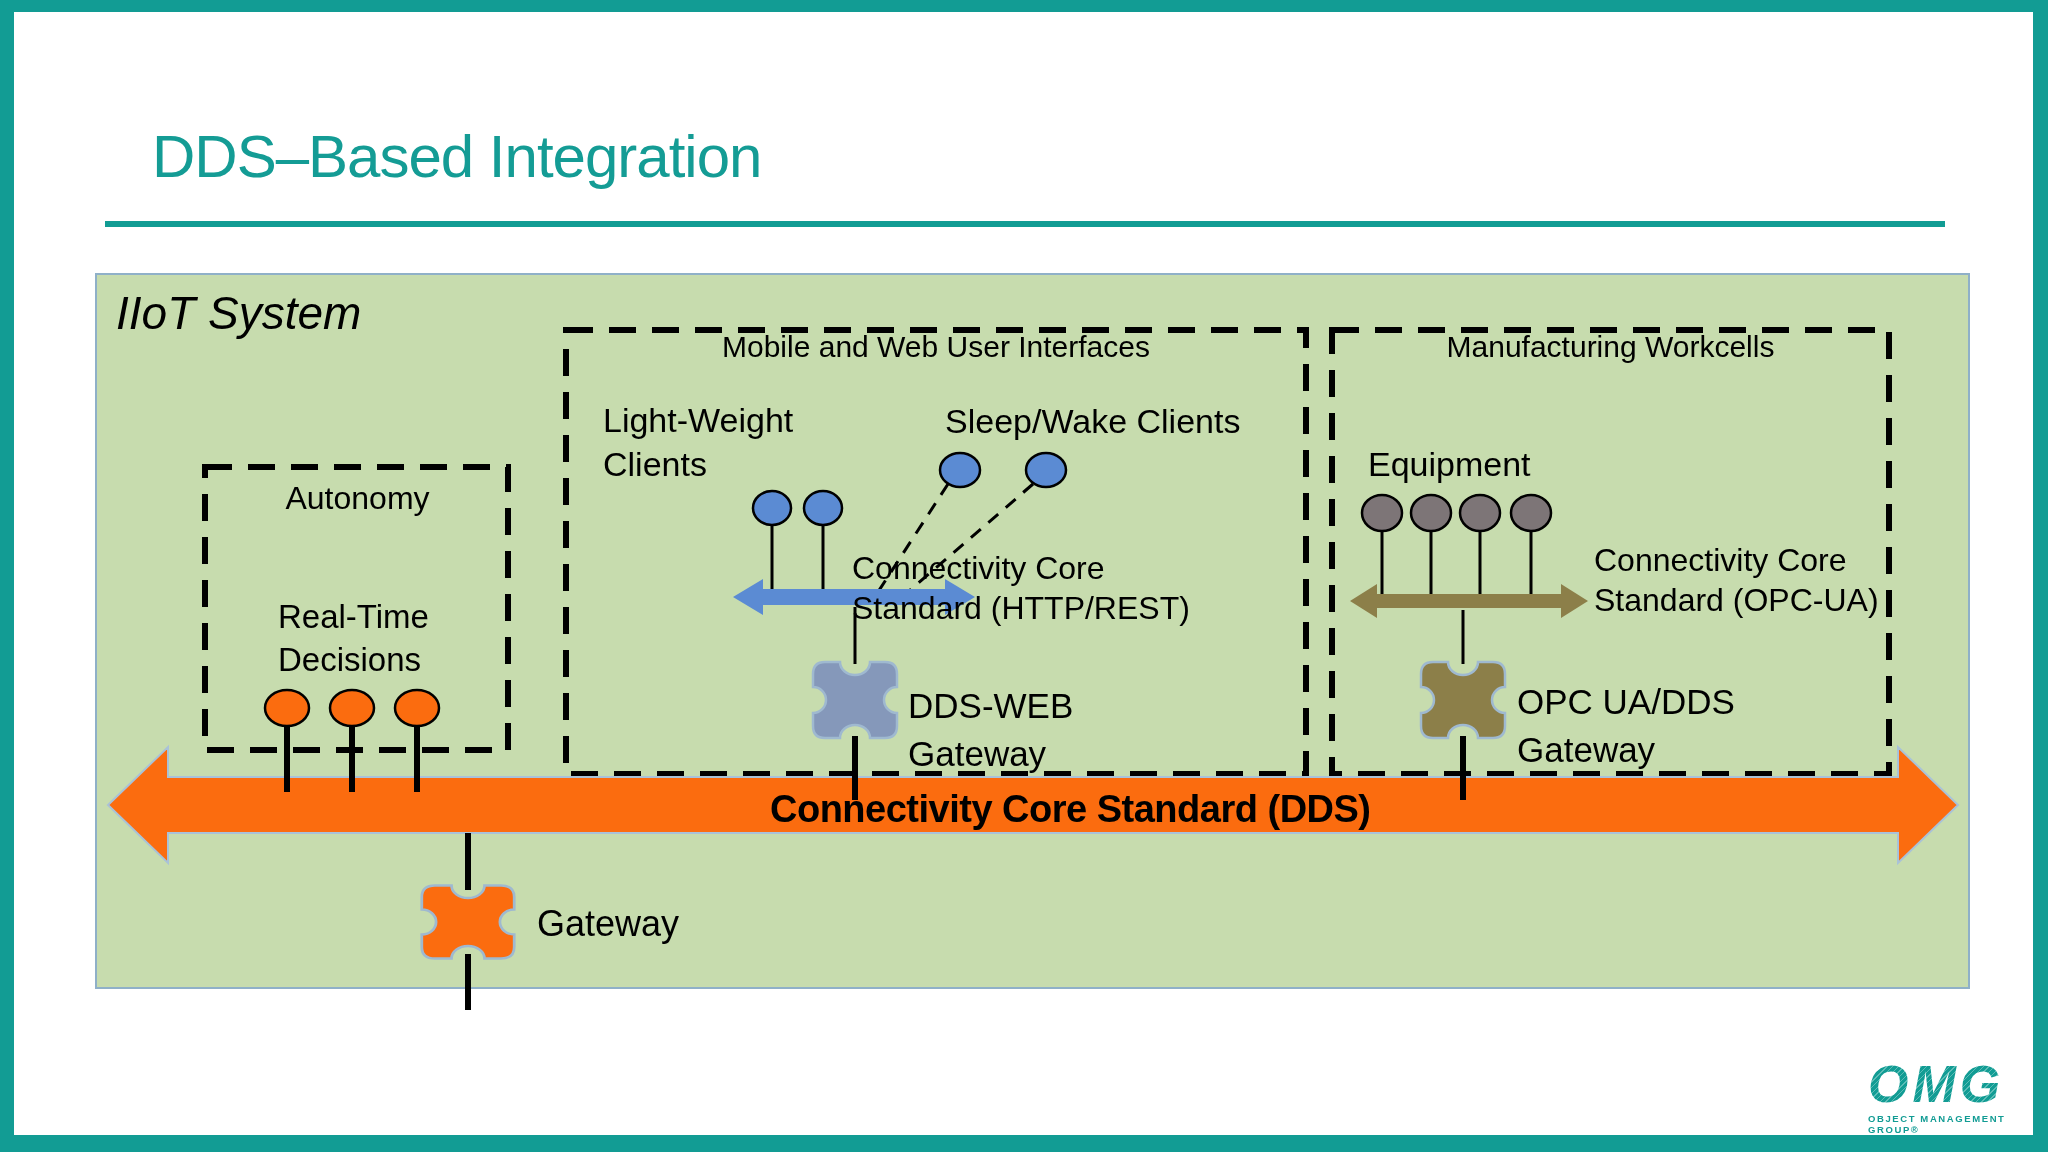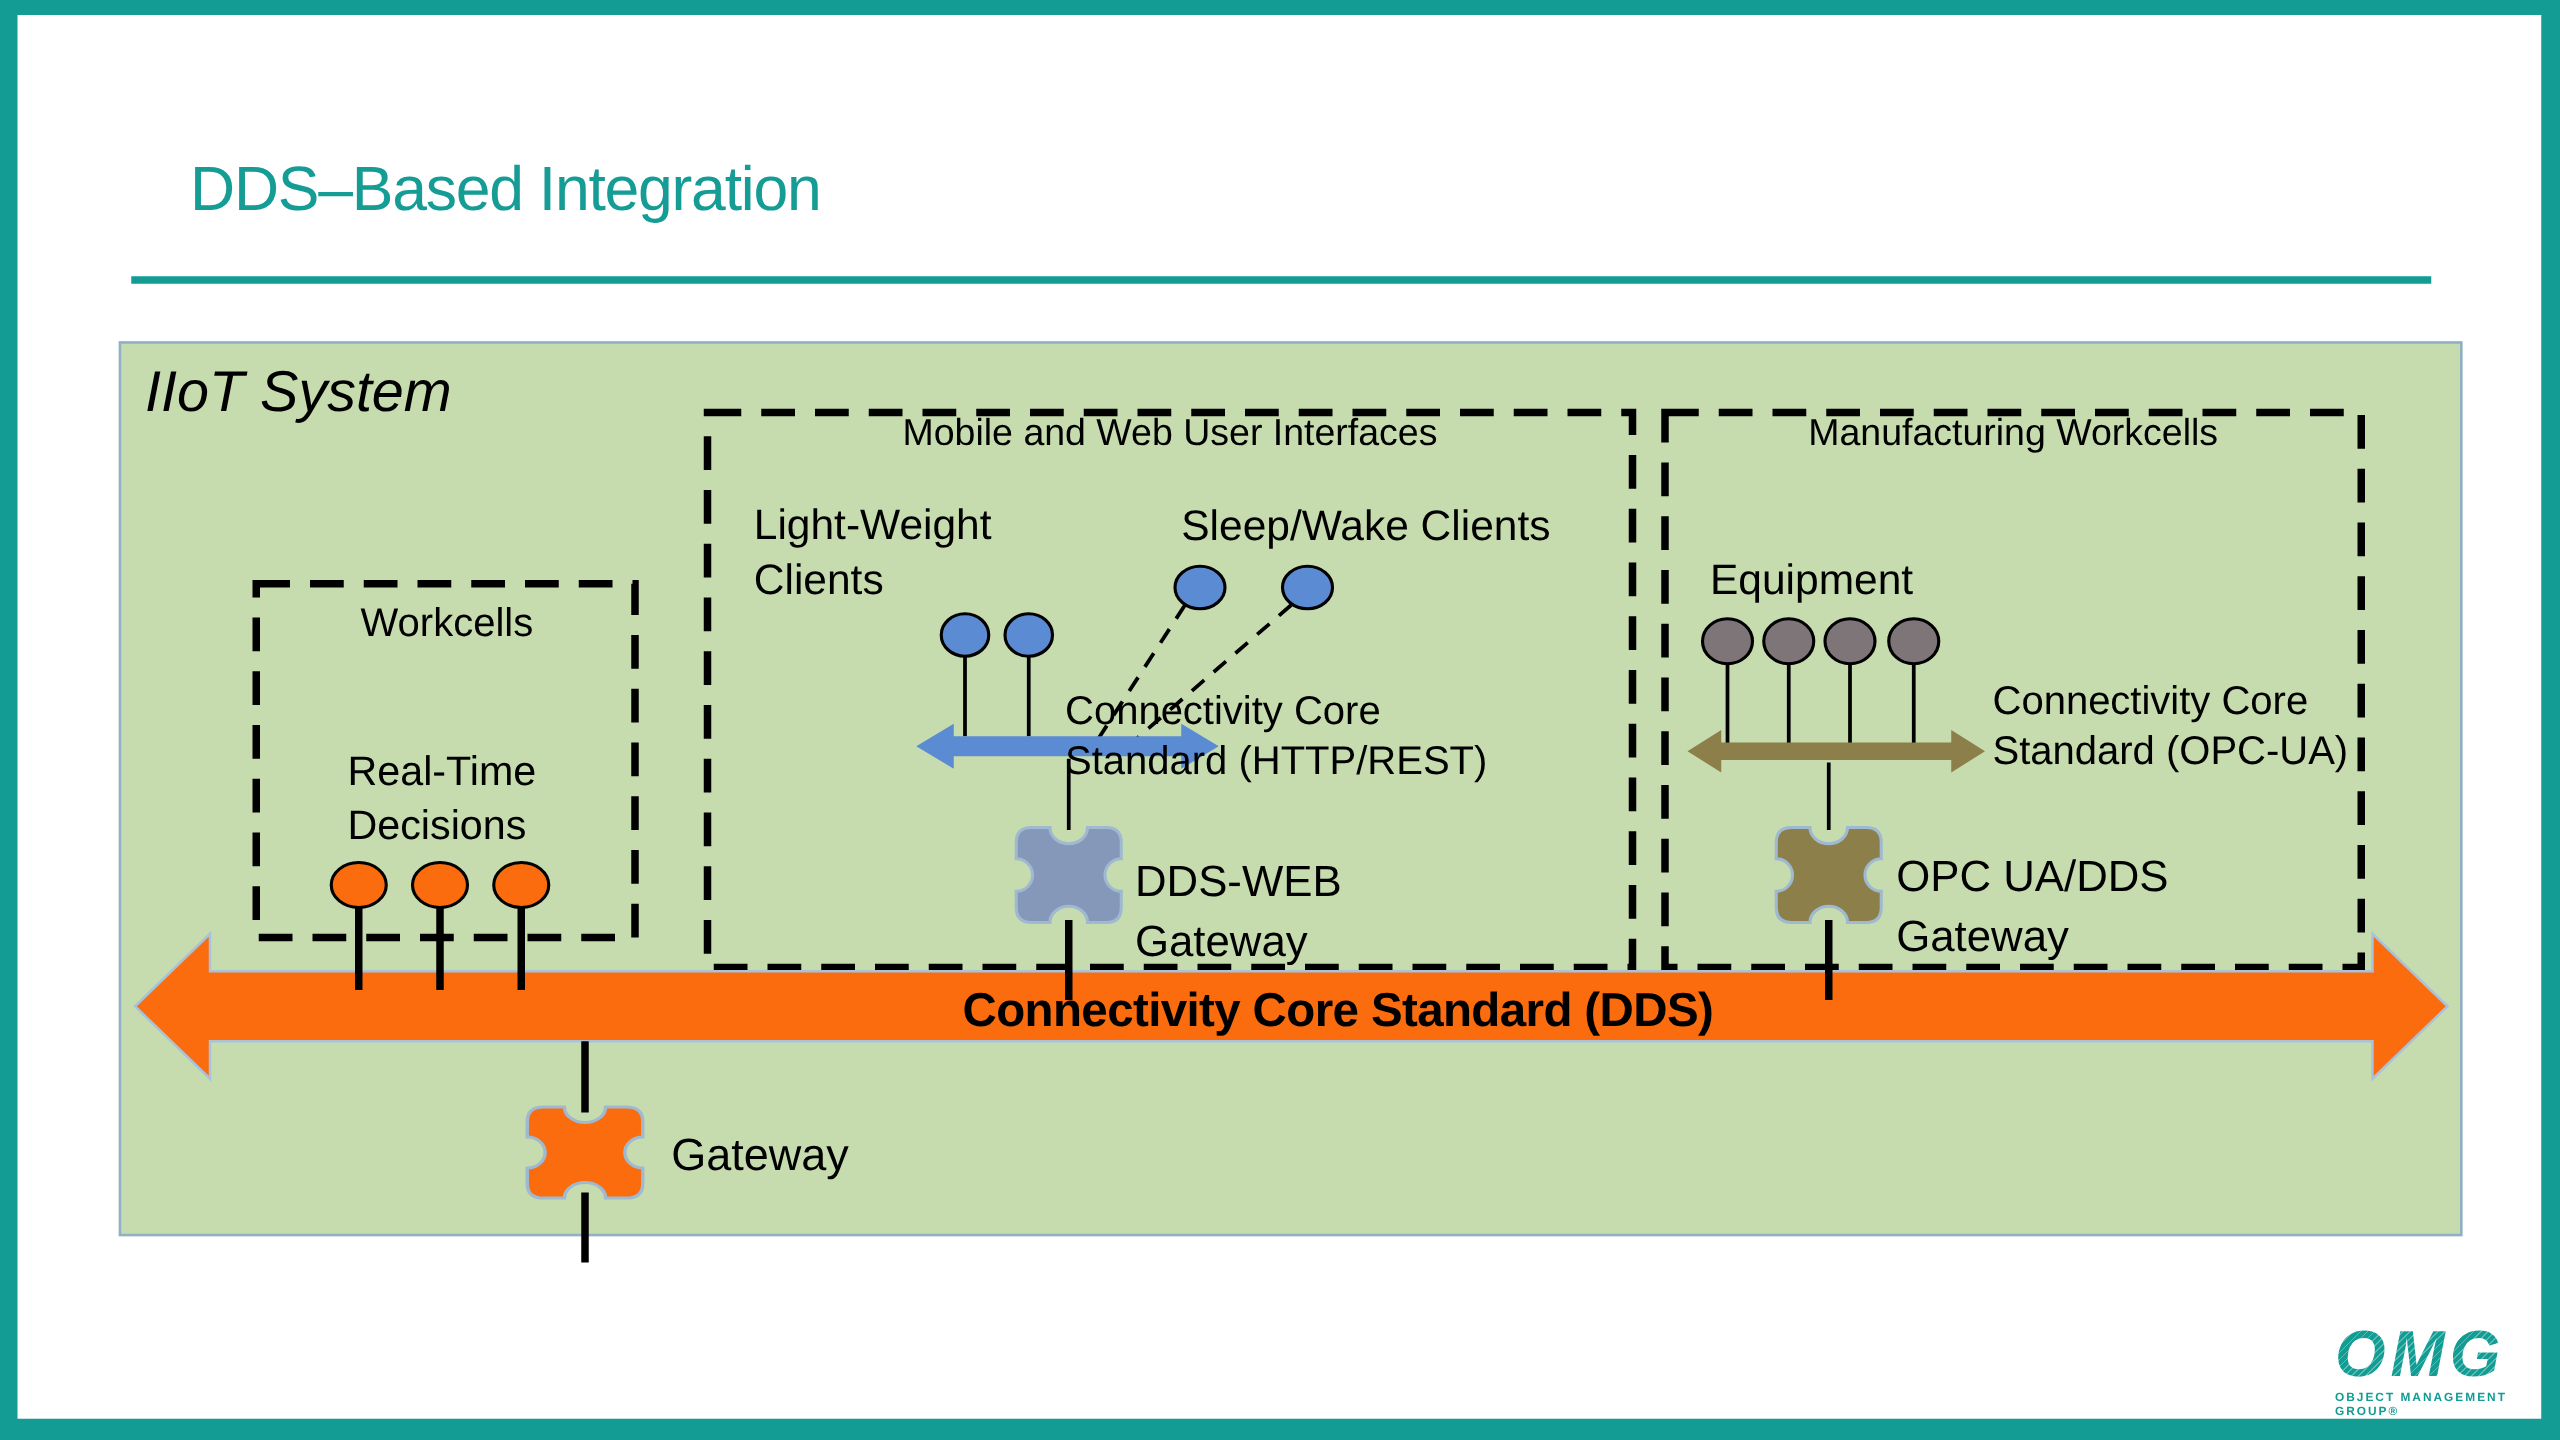--- a/index.html
+++ b/index.html
@@ -6,21 +6,21 @@
   #slide{position:relative;width:2048px;height:1152px;background:#ffffff;overflow:hidden;
          font-family:"Liberation Sans","DejaVu Sans",sans-serif;}
   .abs{position:absolute;}
   
   .frame{background:#129c94;}
   #frame-top{left:0;top:0;width:2048px;height:12px;}
   #frame-left{left:0;top:0;width:14px;height:1152px;}
   #frame-right{left:2033px;top:0;width:15px;height:1152px;}
   #frame-bottom{left:0;top:1135px;width:2048px;height:17px;}
   
-  #page-title{left:152px;top:122px;font-size:50px;letter-spacing:-1px;color:#149c95;white-space:nowrap;}
+  #page-title{left:152px;top:122px;font-size:60px;letter-spacing:-1px;color:#149c95;white-space:nowrap;}
   #title-rule{left:105px;top:221px;width:1840px;height:6px;background:#129c94;}
   
   #iiot-panel{left:95px;top:273px;width:1875px;height:716px;background:#c7dcae;border:2px solid #8fb0c8;box-sizing:border-box;}
   #iiot-label{left:116px;top:286px;font-size:46px;font-style:italic;color:#000000;}
   svg{position:absolute;left:0;top:0;}
   .lbl{position:absolute;color:#000;white-space:nowrap;}
   .box-title{font-size:30px;}
   .node-lbl{font-size:33px;line-height:43px;}
   .ccs-lbl{font-size:32px;line-height:40px;}
   .gw-lbl{font-size:35px;line-height:48px;}
@@ -95,21 +95,21 @@
 
     <line x1="1463" y1="610" x2="1463" y2="664" stroke="#000" stroke-width="3"></line>
     <line x1="1463" y1="736" x2="1463" y2="800" stroke="#000" stroke-width="6"></line>
     <path transform="translate(1463,700)" d="M -42 -26 Q -42 -38 -30 -38 L -15 -38 A 15 13 0 0 0 15 -38 L 30 -38 Q 42 -38 42 -26 L 42 -13 A 13 13 0 0 0 42 13 L 42 26 Q 42 38 30 38 L 15 38 A 15 13 0 0 0 -15 38 L -30 38 Q -42 38 -42 26 L -42 13 A 13 13 0 0 0 -42 -13 Z" fill="#8c7f49" stroke="#9fb9d0" stroke-width="2.5"></path>
 
     <line x1="468" y1="833" x2="468" y2="890" stroke="#000" stroke-width="6"></line>
     <line x1="468" y1="954" x2="468" y2="1010" stroke="#000" stroke-width="6"></line>
     <path transform="translate(468,922) scale(1.1,0.96)" d="M -42 -26 Q -42 -38 -30 -38 L -15 -38 A 15 13 0 0 0 15 -38 L 30 -38 Q 42 -38 42 -26 L 42 -13 A 13 13 0 0 0 42 13 L 42 26 Q 42 38 30 38 L 15 38 A 15 13 0 0 0 -15 38 L -30 38 Q -42 38 -42 26 L -42 13 A 13 13 0 0 0 -42 -13 Z" fill="#fb6c0f" stroke="#9fb9d0" stroke-width="2.5"></path>
   </svg>
 
-  <div class="lbl" id="autonomy-title">Workcells</div>
+  <div class="lbl" id="autonomy-title">Autonomy</div>
   <div class="lbl node-lbl" style="left:278px;top:595px;">
     <div>Real-Time</div>
     <div>Decisions</div>
   </div>
 
   <div class="lbl box-title" id="mobile-title">Mobile and Web User Interfaces</div>
   <div class="lbl node-lbl" style="left:603px;top:398px;font-size:34px;line-height:44px;">
     <div>Light-Weight</div>
     <div>Clients</div>
   </div>

